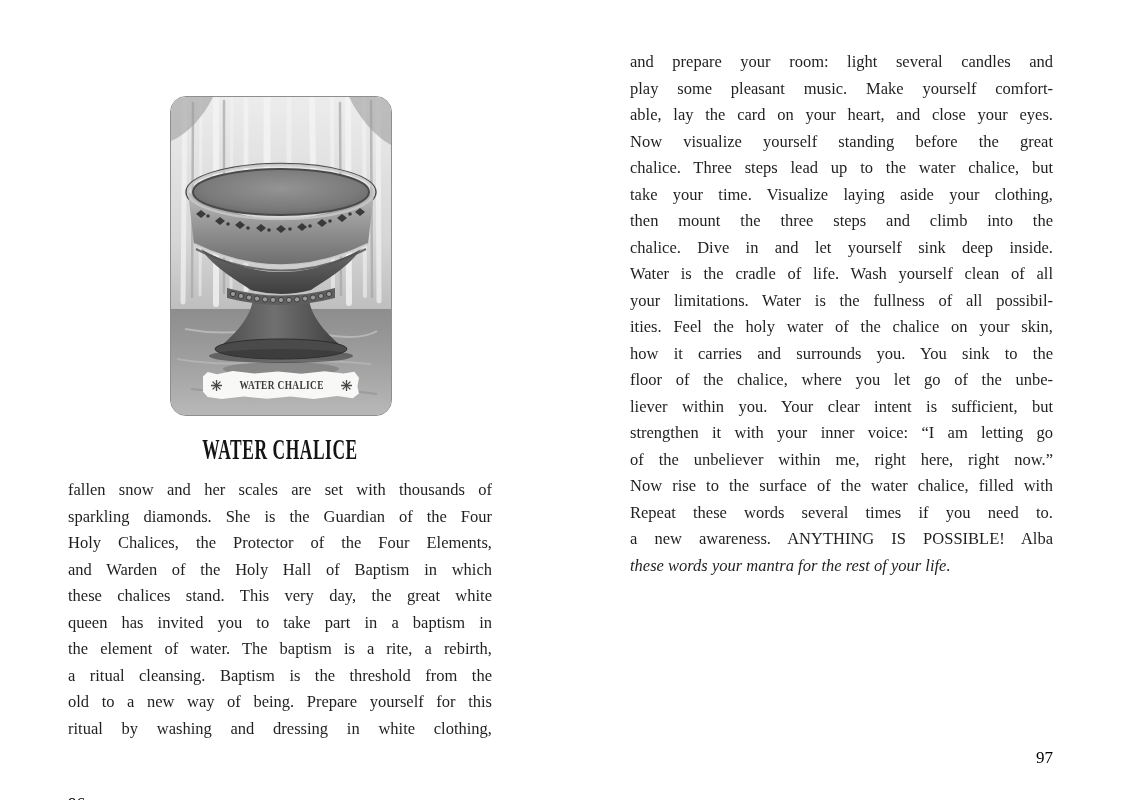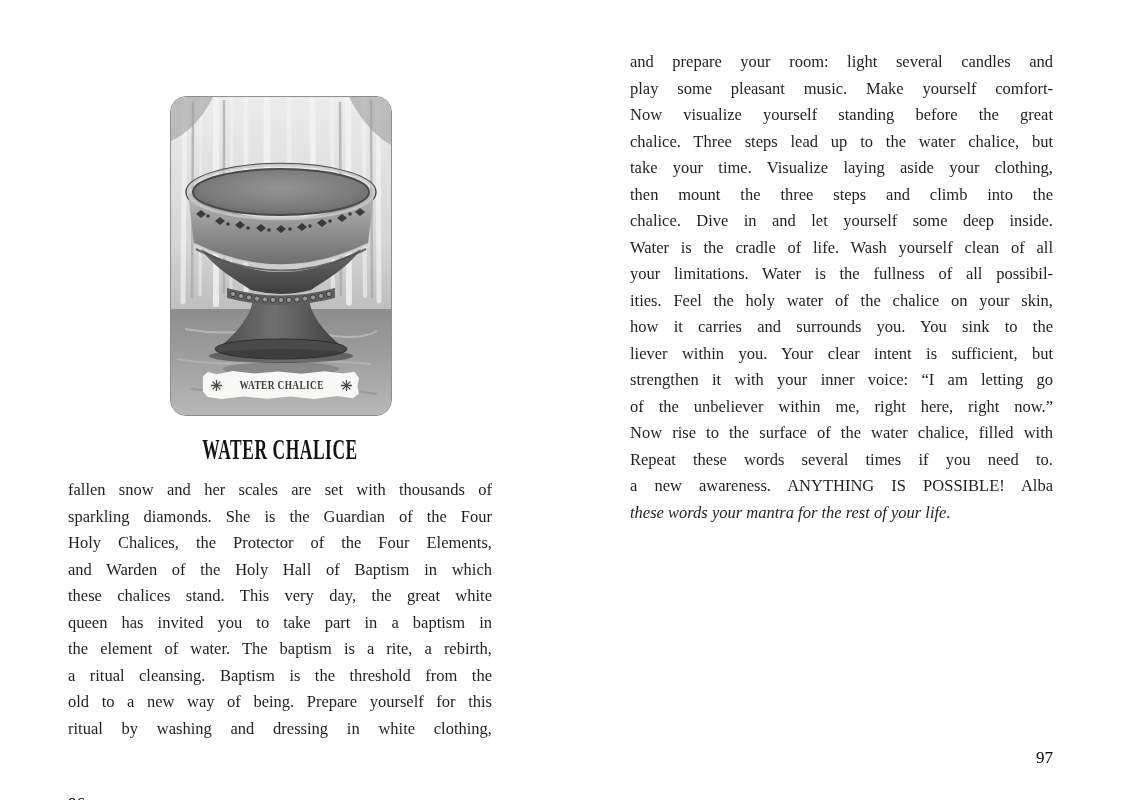--- a/index.html
+++ b/index.html
@@ -226,29 +226,31 @@
         <div class="body-line">ritual by washing and dressing in white clothing,</div>
       </div>
 
     <div class="pagenum">96</div>
   </section>
 
   <section class="page page-right">
     <div class="body" data-last-left="true">
         <div class="body-line">and prepare your room: light several candles and</div>
         <div class="body-line">play some pleasant music. Make yourself comfort-</div>
+        <div class="body-line">able, lay the card on your heart, and close your eyes.</div>
         <div class="body-line">Now visualize yourself standing before the great</div>
         <div class="body-line">chalice. Three steps lead up to the water chalice, but</div>
         <div class="body-line">take your time. Visualize laying aside your clothing,</div>
         <div class="body-line">then mount the three steps and climb into the</div>
-        <div class="body-line">chalice. Dive in and let yourself some deep inside.</div>
+        <div class="body-line">chalice. Dive in and let yourself sink deep inside.</div>
         <div class="body-line">Water is the cradle of life. Wash yourself clean of all</div>
         <div class="body-line">your limitations. Water is the fullness of all possibil-</div>
         <div class="body-line">ities. Feel the holy water of the chalice on your skin,</div>
         <div class="body-line">how it carries and surrounds you. You sink to the</div>
+        <div class="body-line">floor of the chalice, where you let go of the unbe-</div>
         <div class="body-line">liever within you. Your clear intent is sufficient, but</div>
         <div class="body-line">strengthen it with your inner voice: “I am letting go</div>
         <div class="body-line">of the unbeliever within me, right here, right now.”</div>
         <div class="body-line">Now rise to the surface of the water chalice, filled with</div>
         <div class="body-line">Repeat these words several times if you need to.</div>
         <div class="body-line">a new awareness. ANYTHING IS POSSIBLE! Alba</div>
         <div class="body-line">these words your mantra for the rest of your life.</div>
       </div>
     <div class="pagenum">97</div>
   </section>

